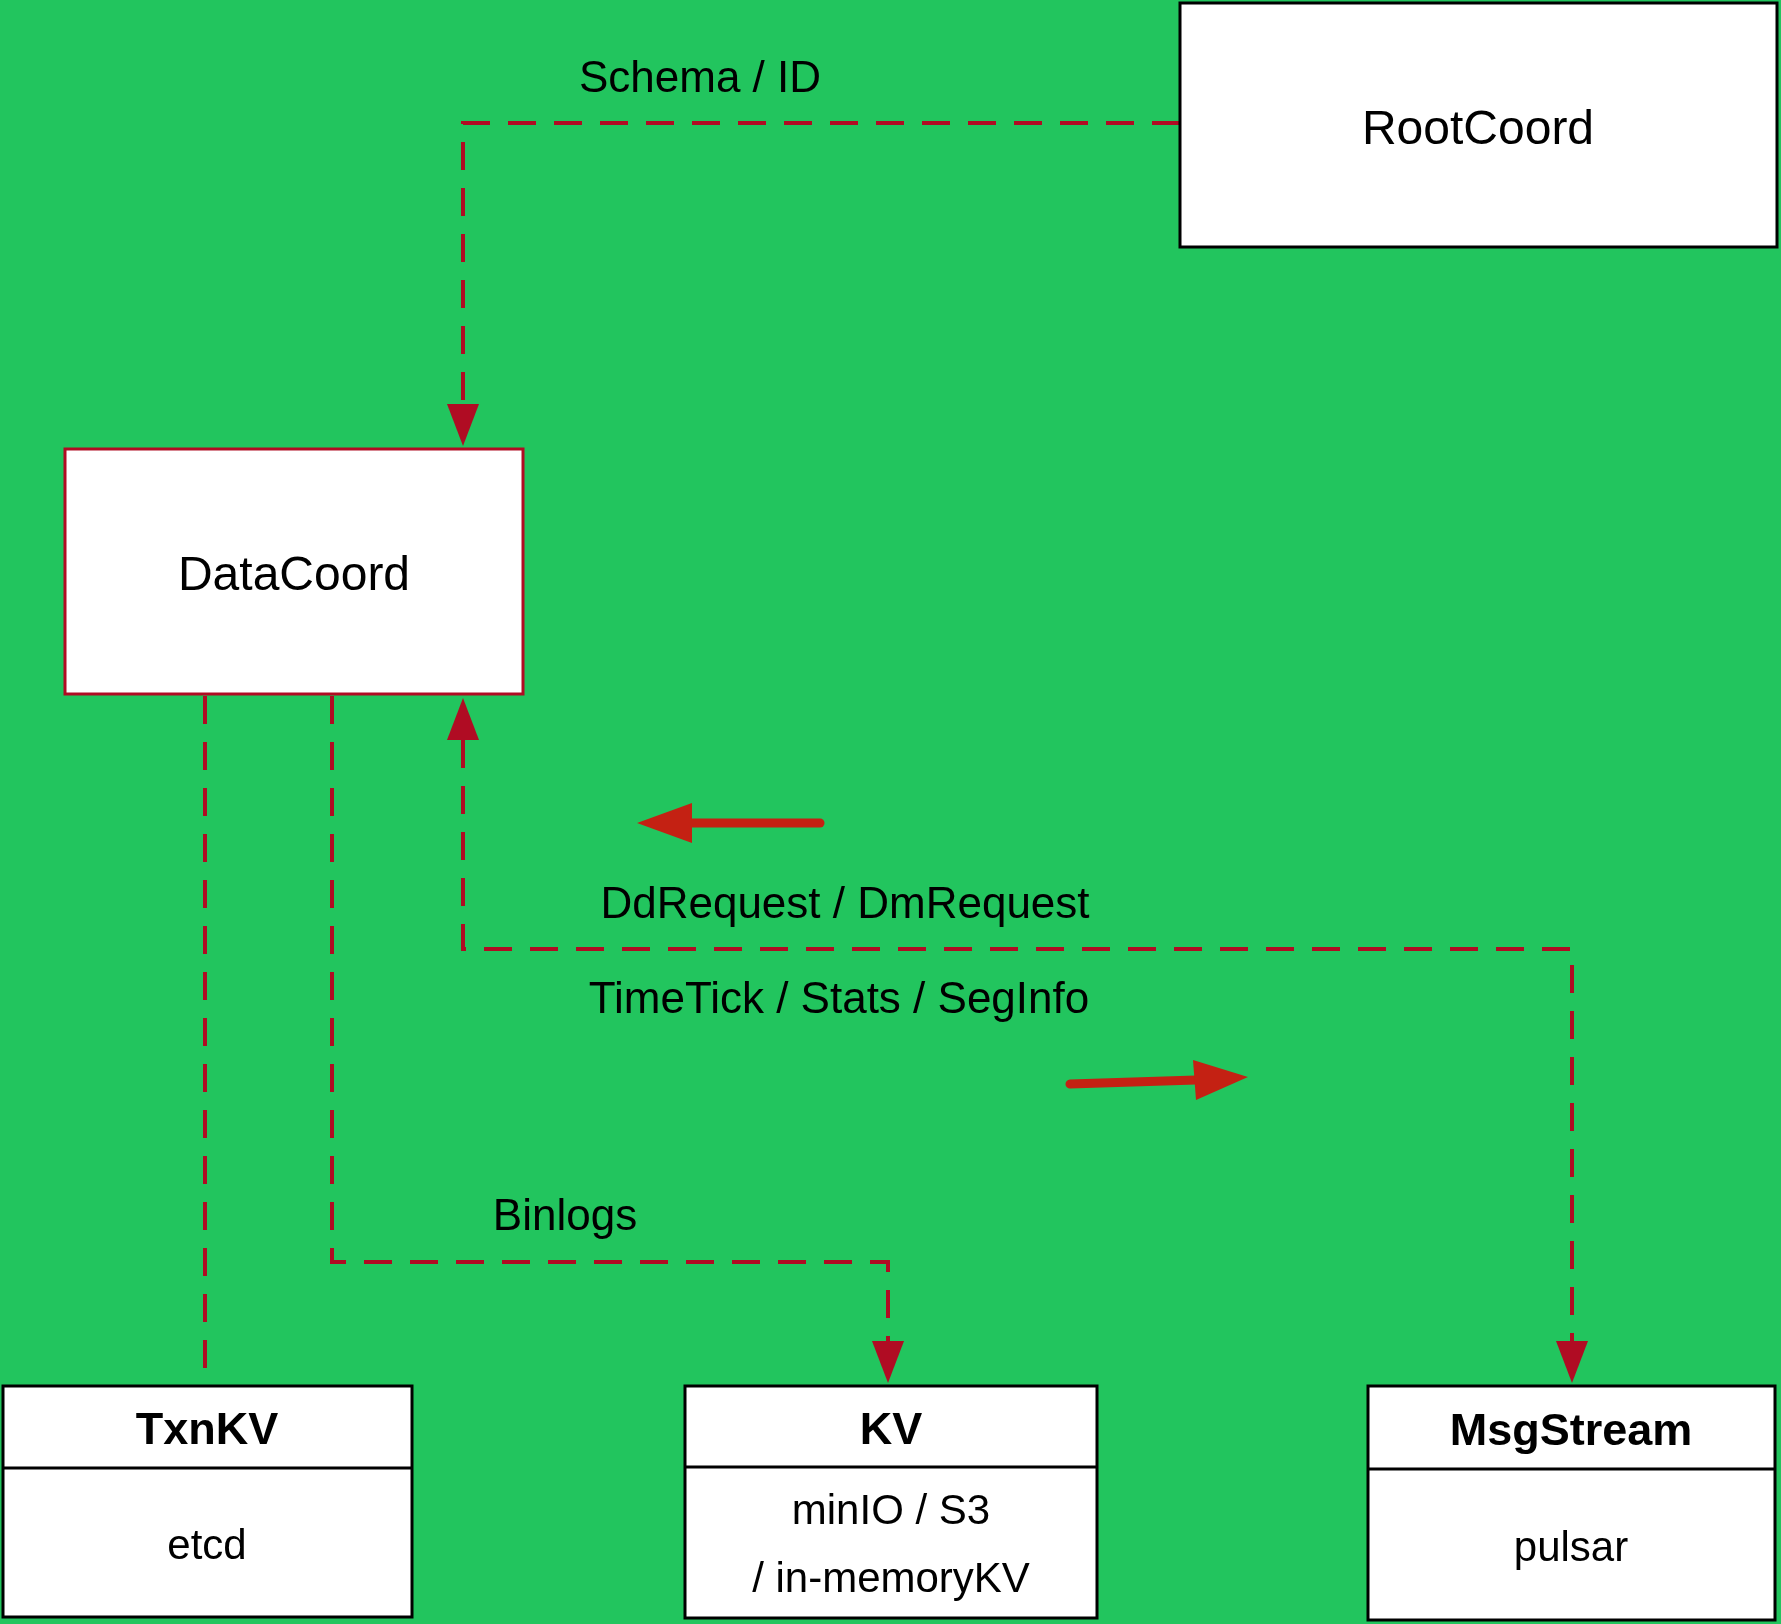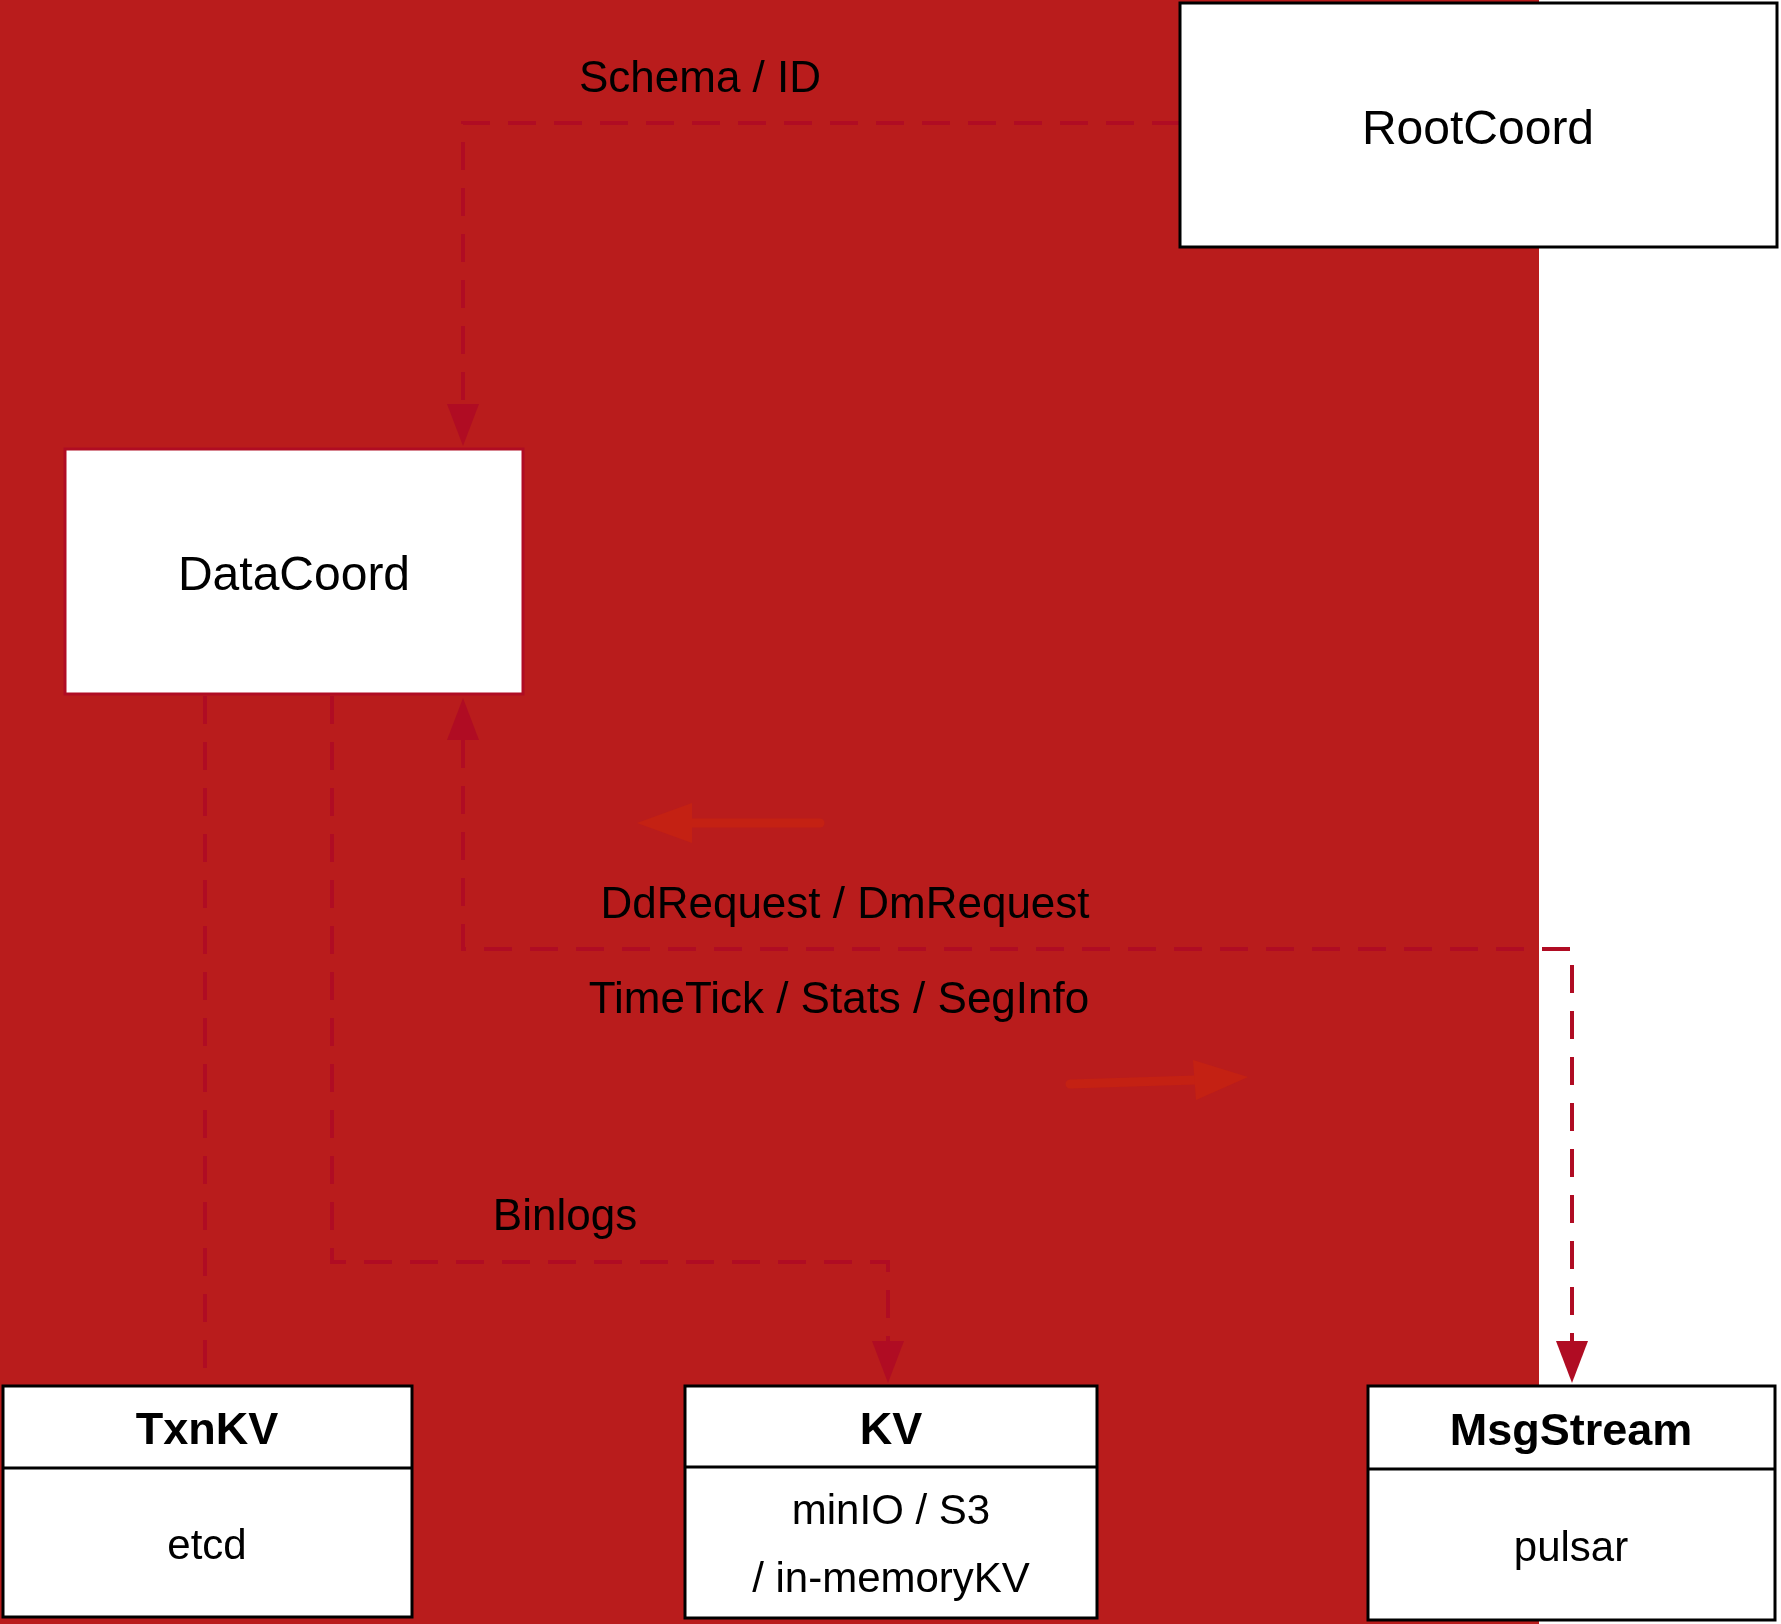--- a/index.html
+++ b/index.html
@@ -1,16 +1,16 @@
 <!DOCTYPE html>
 <html><head>
 <meta charset="utf-8">
 <style>
   html,body { margin:0; padding:0; background:#ffffff; }
-  .stage { width:1539px; height:1624px; position:relative; background:#b91c1c; }
+  .stage { width:1781px; height:1624px; position:relative; background:#22c55e; }
   svg { display:block; }
   .dash      { fill:none; stroke-width:4; stroke-dasharray:28 18; }
   .solidstem { fill:none; stroke-width:9; stroke-linecap:round; }
   .node      { fill:#ffffff; stroke-width:3; }
   .divider   { stroke-width:3; }
   text { font-family:"Liberation Sans", sans-serif; text-anchor:middle; dominant-baseline:central; fill:#000000; }
   .title  { font-size:48px; }
   .header { font-size:45px; font-weight:bold; }
   .bodytxt{ font-size:42px; }
   .elabel { font-size:44px; }

